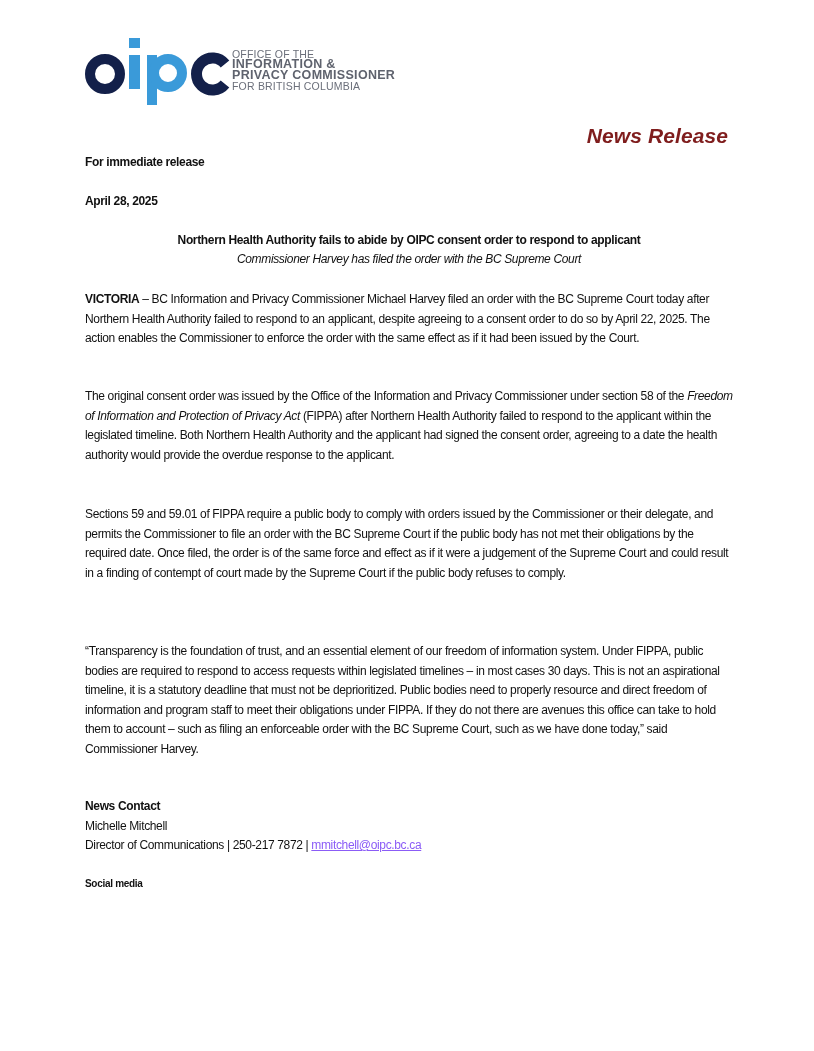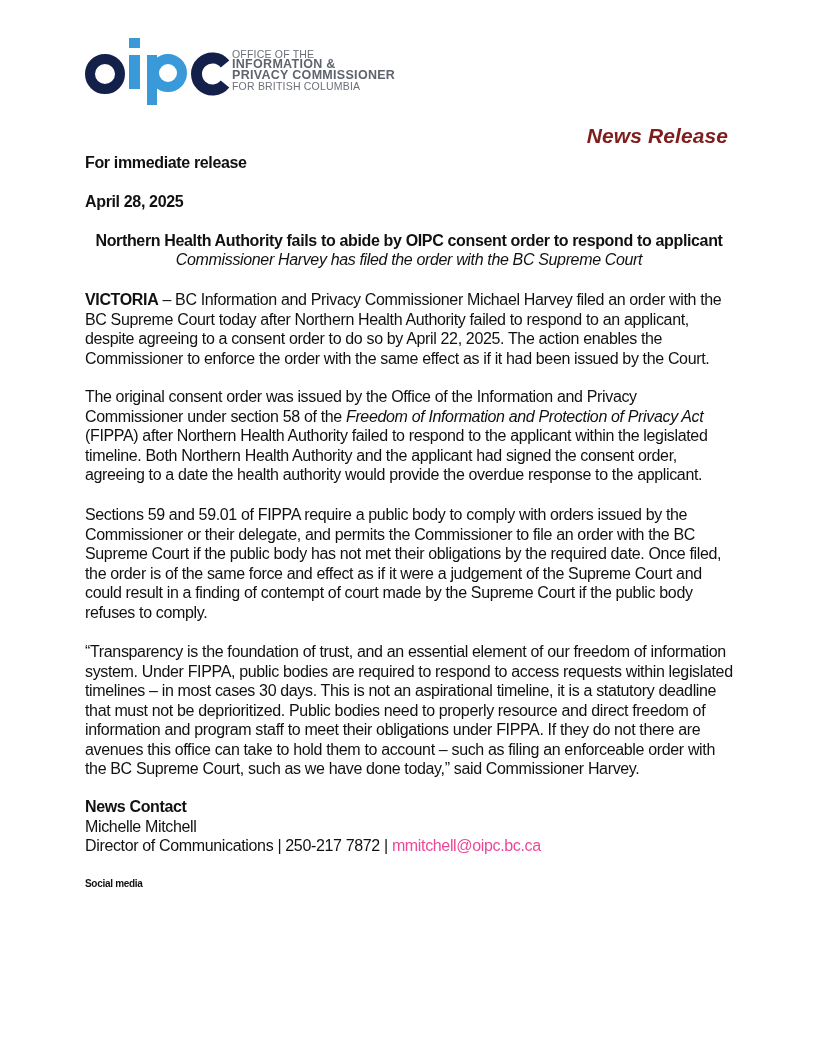--- a/index.html
+++ b/index.html
@@ -10,25 +10,25 @@
   
   .logo { position: absolute; left: 85px; top: 36px; width: 350px; height: 70px; }
   .logo svg { display: block; }
   .logo-text { position: absolute; left: 147px; top: 13px; color: #6b6f7a; line-height: 10px; white-space: nowrap; }
   .logo-text .thin { font-size: 10.5px; letter-spacing: 0.2px; font-weight: normal; }
   .logo-text .bold { font-size: 12.5px; font-weight: bold; letter-spacing: 0.3px; line-height: 11px; color: #5f636e; }
 
   .news-release { position: absolute; right: 86px; top: 124px; font-size: 21px; font-weight: bold; font-style: italic;
                   color: #7f1d1d; letter-spacing: 0.1px; }
 
-  .txt { position: absolute; left: 85px; width: 648px; font-size: 16px; line-height: 19.5px; letter-spacing: -0.35px; }
+  .txt { position: absolute; left: 85px; width: 648px; font-size: 12px; line-height: 19.5px; letter-spacing: -0.35px; }
   .bold { font-weight: bold; }
   .center { text-align: center; left: 85px; width: 648px; }
   .ital { font-style: italic; }
-  a.link { color: #ec4899; }
+  a.link { color: #8b5cf6; text-decoration: underline; }
 
   .small { font-size: 10px; line-height: 17px; letter-spacing: -0.3px; }
 </style>
 </head>
 <body>
 
 <div class="page">
 
   <div class="logo">
     <svg width="145" height="70" viewBox="0 0 145 70">

